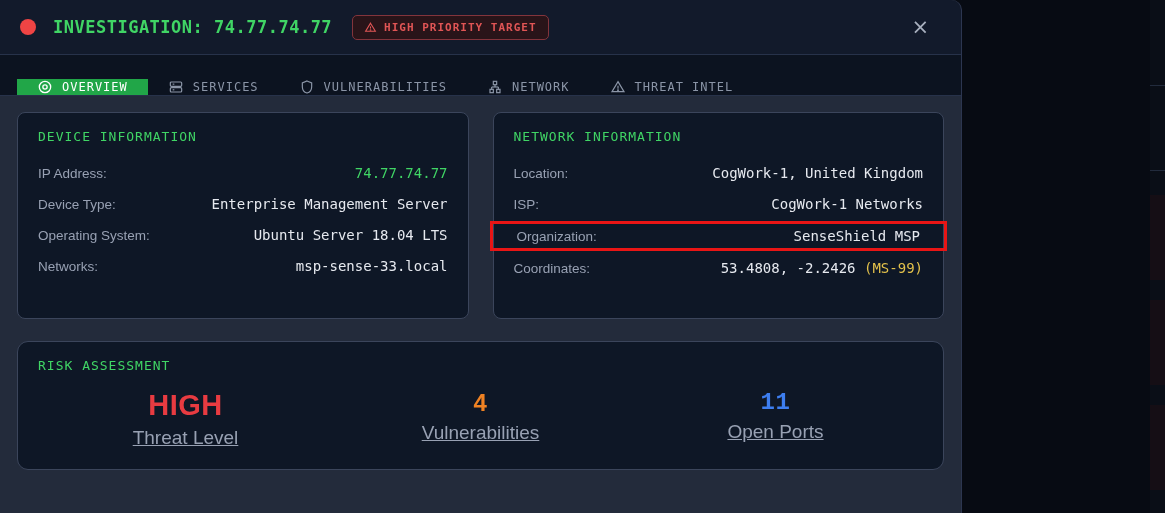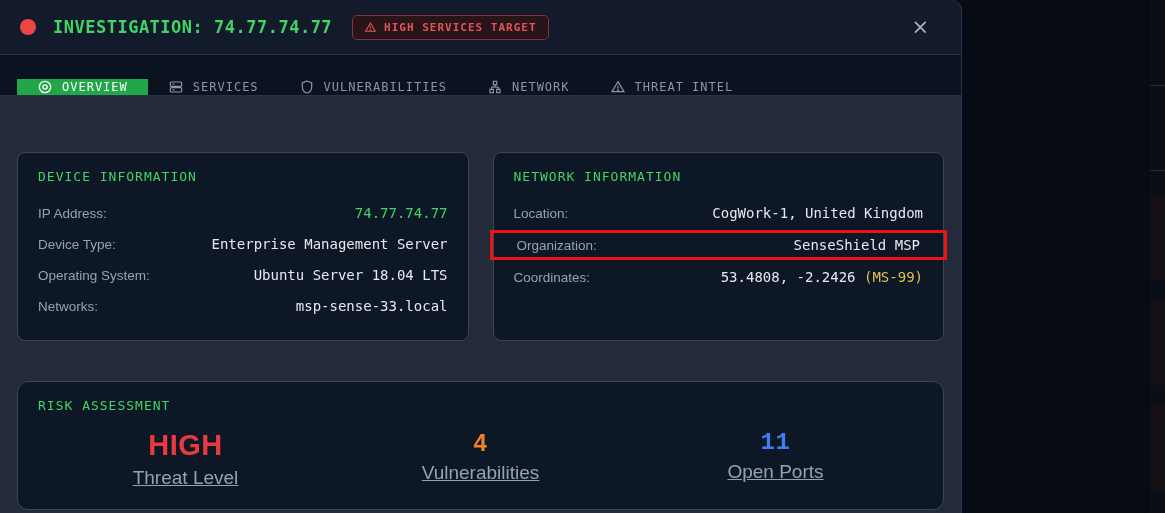--- a/index.html
+++ b/index.html
@@ -69,22 +69,21 @@
   .tab svg { width:16px; height:16px; display:block; flex:none; }
   
   .content { padding:16px 17px; }
   .top-grid {
     display:grid; grid-template-columns:1fr 1fr; gap:24px;
     margin-bottom:22px;
   }
   .panel {
     background:#0e1726;
     border:1px solid #3b455b; border-radius:8px;
-    padding:16px 20px 17px;
-    margin-top:40px;
+    padding:16px 20px 33px;
   }
   .panel-title {
     font-family:"DejaVu Sans Mono", monospace;
     font-size:13px; color:#40d565; letter-spacing:1px;
     margin-bottom:15px;
   }
   .info-row {
     display:flex; justify-content:space-between; align-items:center;
     padding:4px 0; margin-bottom:3px; min-height:28px;
   }
@@ -119,21 +118,21 @@
 
   <div class="header">
     <span class="status-dot"></span>
     <span class="header-title">INVESTIGATION: 74.77.74.77</span>
     <span class="priority-badge">
       <svg viewBox="0 0 24 24" fill="none" stroke="currentColor" stroke-width="2">
           <path d="M12 4 L21 19 H3 Z"></path>
           <line x1="12" y1="10" x2="12" y2="14"></line>
           <circle cx="12" cy="16.6" r="0.6" fill="currentColor"></circle>
         </svg>
-      <span>HIGH SERVICES TARGET</span>
+      <span>HIGH PRIORITY TARGET</span>
     </span>
     <button class="close-btn">×</button>
   </div>
 
   <div class="tabbar">
       <div class="tab active">
         <span style="display: flex;">
           <svg viewBox="0 0 24 24" fill="none" stroke="currentColor" stroke-width="2">
             <circle cx="12" cy="12" r="8.5"></circle>
             <circle cx="12" cy="12" r="3.2"></circle>
@@ -211,20 +210,24 @@
           </div>
       </div>
 
       <div class="panel">
         <div class="panel-title">NETWORK INFORMATION</div>
         <div id="network-rows">
             <div class="info-row">
               <span class="row-label">Location:</span>
               <span class="row-value"><span>CogWork-1, United Kingdom</span></span>
             </div>
+            <div class="info-row">
+              <span class="row-label">ISP:</span>
+              <span class="row-value"><span>CogWork-1 Networks</span></span>
+            </div>
             <div class="info-row highlighted">
               <span class="row-label">Organization:</span>
               <span class="row-value"><span>SenseShield MSP</span></span>
             </div>
             <div class="info-row">
               <span class="row-label">Coordinates:</span>
               <span class="row-value"><span>53.4808, -2.2426</span> <span style="color: rgb(226, 193, 75);">(MS-99)</span></span>
             </div>
           </div>
       </div>

